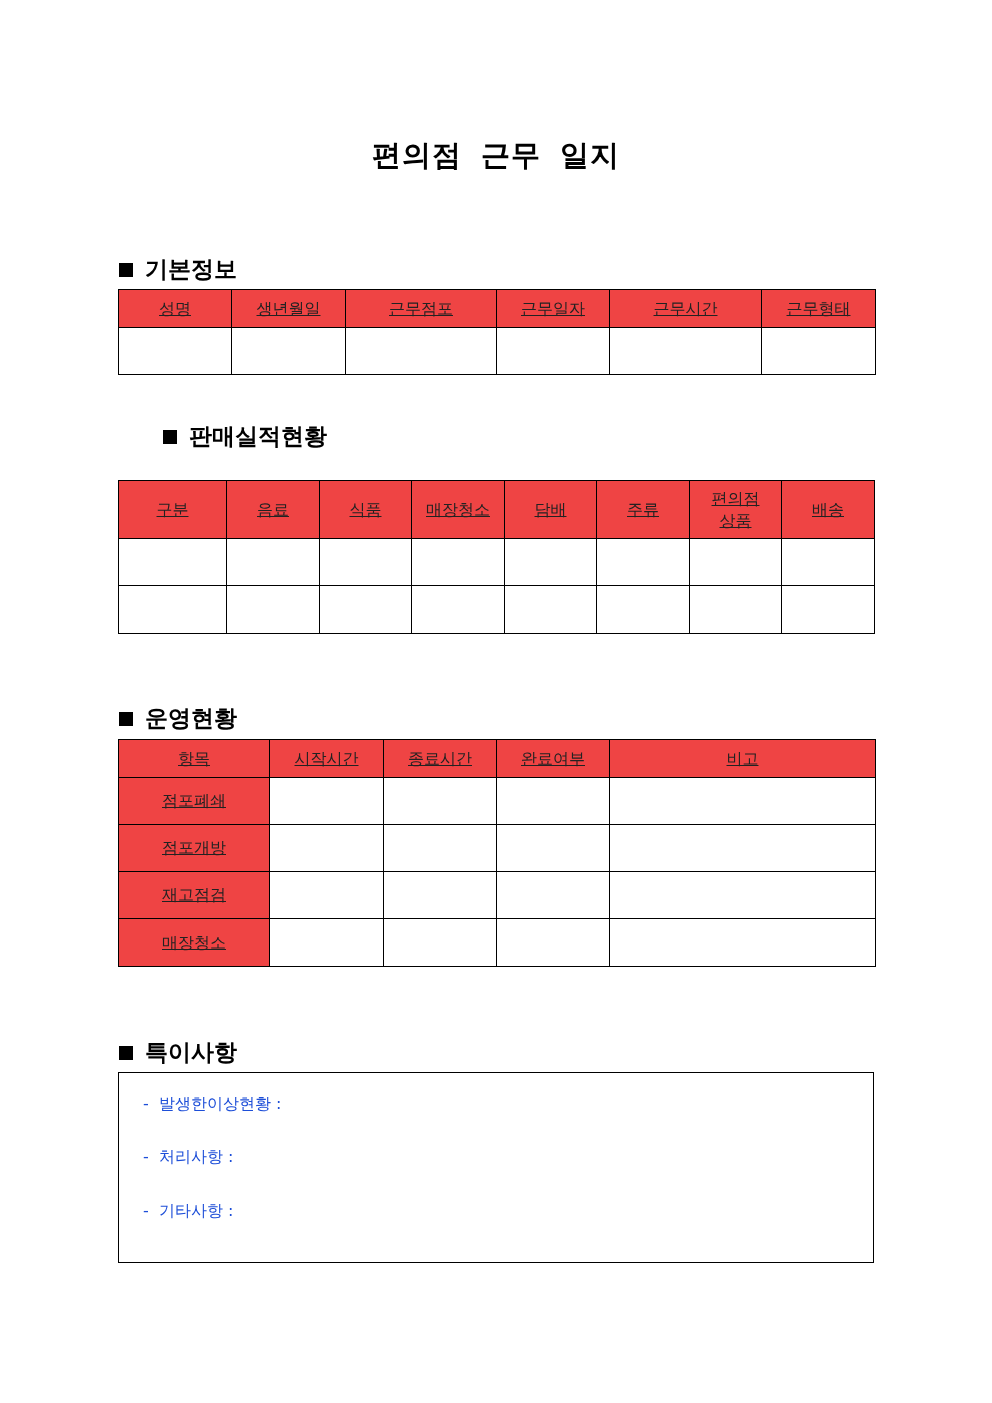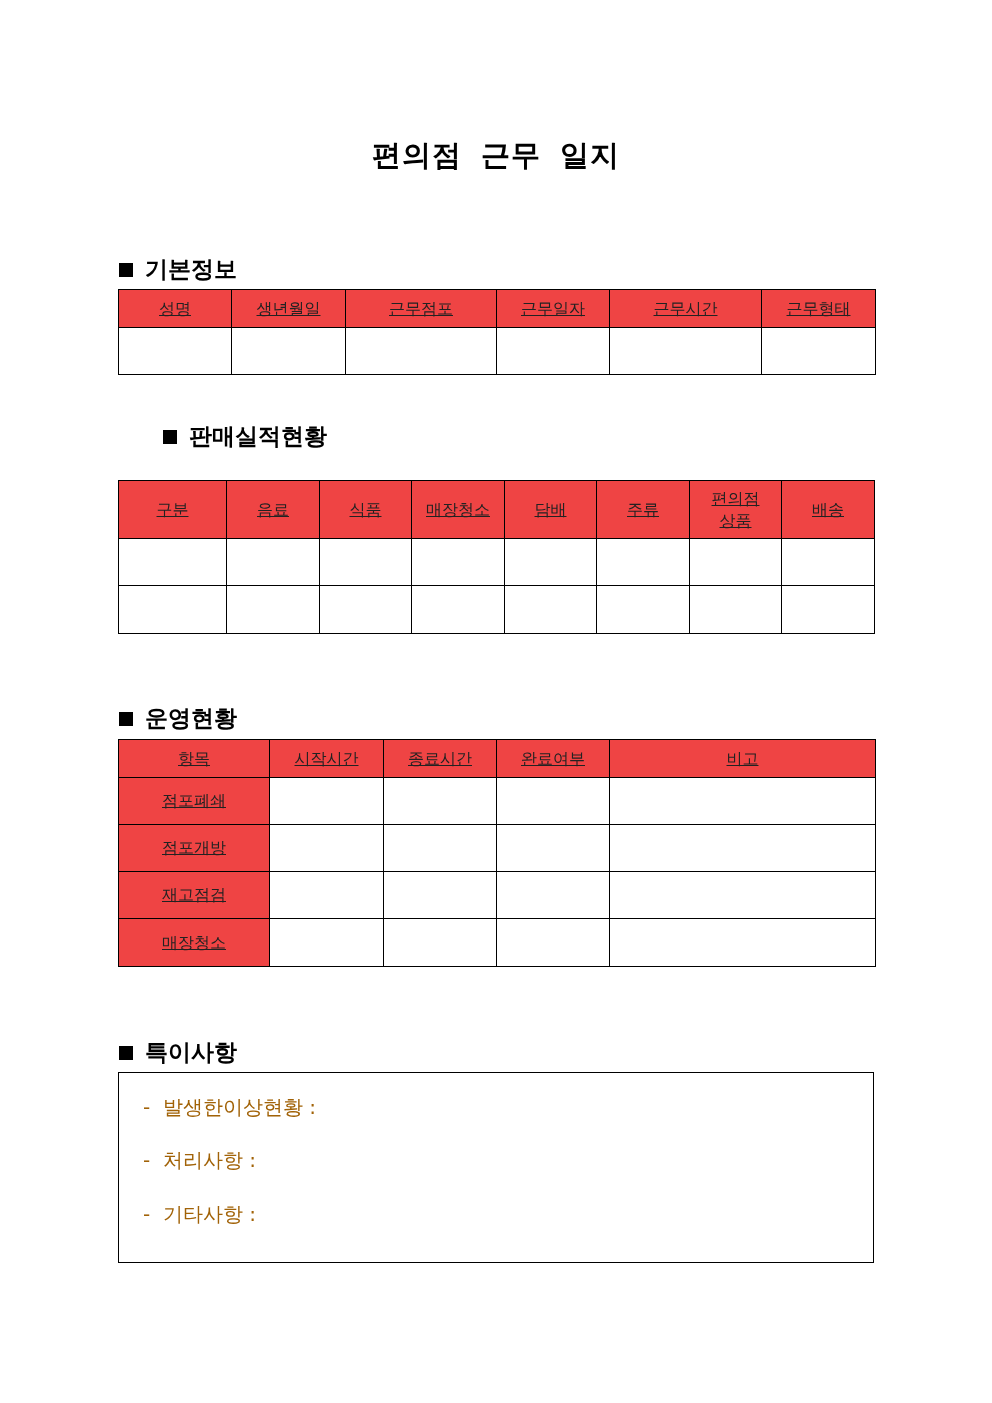--- a/index.html
+++ b/index.html
@@ -4,21 +4,21 @@
 <style>
   html, body { margin: 0; padding: 0; background: #ffffff; }
   body { width: 992px; height: 1403px; position: relative; font-family: "DejaVu Sans", "Liberation Sans", sans-serif; color: #000; }
   .title { position: absolute; left: 0; width: 992px; top: 136px; text-align: center; font-size: 29px; font-weight: bold; letter-spacing: 1px; word-spacing: 8px; }
   .section-head { position: absolute; left: 119px; font-size: 23px; font-weight: bold; display: flex; align-items: center; }
   .section-head .sq { display: inline-block; width: 14px; height: 14px; background: #000; margin-right: 12px; }
   table { position: absolute; left: 118px; width: 757px; border-collapse: collapse; table-layout: fixed; }
   td, th { border: 1.5px solid #000; font-size: 16px; font-weight: normal; text-align: center; vertical-align: middle; padding: 0; color: #222; line-height: 22px; }
   th, td.hd { background: #ef4444; text-decoration: underline; }
   .notes { position: absolute; left: 118px; top: 1072px; width: 754px; height: 189px; border: 1.5px solid #000; }
-  .note-line { position: absolute; left: 24px; font-size: 20px; color: #a16207; white-space: pre; }
+  .note-line { position: absolute; left: 24px; font-size: 16px; color: #1d4ed8; white-space: pre; }
 </style>
 </head>
 <body>
 
 <div class="title">편의점 근무 일지</div>
 
 <div class="section-head" style="top:254px;">
   <span class="sq"></span>
   <span>기본정보</span>
 </div>

